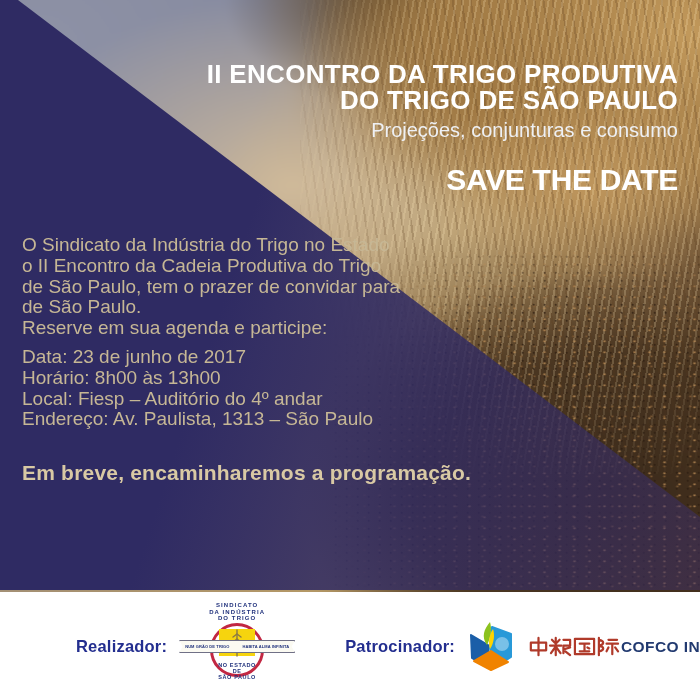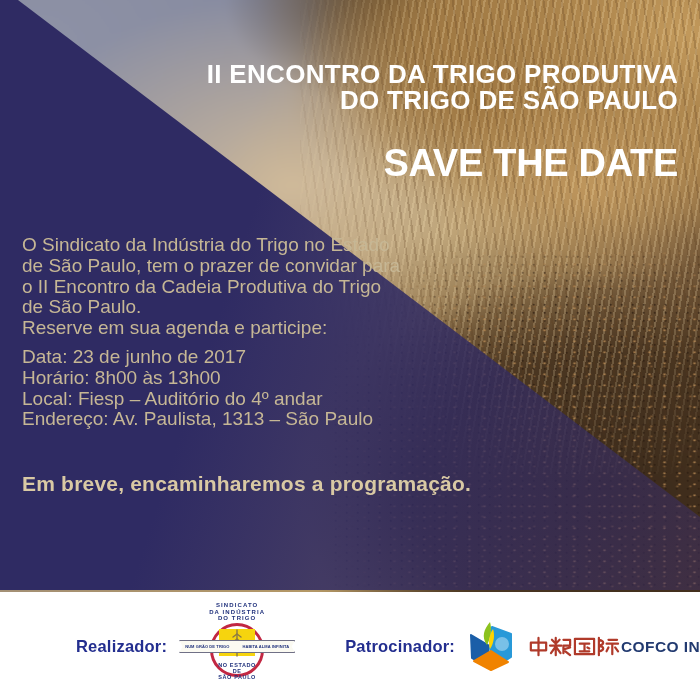--- a/index.html
+++ b/index.html
@@ -35,28 +35,28 @@
 
   
   .overlay{position:absolute;left:0;top:0;width:700px;height:590px;z-index:3;
     clip-path:polygon(18px 0, 100% 517px, 100% 100%, 0 100%, 0 0);
     background:linear-gradient(108deg, #2f2b63 0%, #2f2b63 36%, rgba(47,42,99,.82) 62%, rgba(60,47,108,.48) 100%);}
 
   
   .header{position:absolute;top:61px;right:22px;z-index:4;text-align:right;color:#fff}
   .title-line{font-size:26px;font-weight:bold;line-height:26px;letter-spacing:.3px}
   .subtitle{font-size:20px;font-weight:normal;line-height:21px;margin-top:7px;color:#eef0f4}
-  .save-the-date{font-size:38px;font-weight:bold;letter-spacing:-.3px;margin-top:29px}
+  .save-the-date{font-size:30px;font-weight:bold;letter-spacing:-.3px;margin-top:22px}
 
   
   .content{position:absolute;left:22px;top:235px;z-index:4;color:#c6b795;font-size:19px;line-height:20.8px}
   .content .line{white-space:nowrap}
   .reserve{}
   .details{margin-top:8px}
-  .closing{margin-top:44px;font-size:21px;font-weight:bold;color:#d9c9a4;letter-spacing:.2px}
+  .closing{margin-top:33px;font-size:21px;font-weight:bold;color:#d9c9a4;letter-spacing:.2px}
 
   
   .footer{position:absolute;left:0;bottom:0;width:700px;height:108px;background:#fff;z-index:6;display:flex;align-items:center}
   .fgroup{display:flex;align-items:center}
   .fg-realizador{margin-left:76px}
   .fg-patrocinador{margin-left:46px}
   .flabel{font-size:16.5px;font-weight:bold;color:#232e8f;letter-spacing:.2px;white-space:nowrap}
 
   
   .sindicato{position:relative;width:124px;height:100px;margin-left:8px}
@@ -79,28 +79,29 @@
 <div class="canvas">
 
   <div class="photo"></div>
   <div class="straw-tex"></div>
   <div class="grain-tex"></div>
   <div class="overlay"></div>
 
   <div class="header">
     <div class="title-line">II ENCONTRO DA TRIGO PRODUTIVA</div>
     <div class="title-line">DO TRIGO DE SÃO PAULO</div>
+    <div class="subtitle">Projeções, conjunturas e consumo</div>
     <div class="save-the-date">SAVE THE DATE</div>
   </div>
 
   <div class="content">
     <div class="intro">
       <div class="line">O Sindicato da Indústria do Trigo no Estado</div>
+      <div class="line">o II Encontro da Cadeia Produtiva do Trigo</div>
       <div class="line">de São Paulo, tem o prazer de convidar para</div>
-      <div class="line">o II Encontro da Cadeia Produtiva do Trigo</div>
       <div class="line">de São Paulo.</div>
     </div>
     <div class="reserve line">Reserve em sua agenda e participe:</div>
     <div class="details">
       <div class="line">Data: 23 de junho de 2017</div>
       <div class="line">Horário: 8h00 às 13h00</div>
       <div class="line">Local: Fiesp – Auditório do 4º andar</div>
       <div class="line">Endereço: Av. Paulista, 1313 – São Paulo</div>
     </div>
     <div class="closing line">Em breve, encaminharemos a programação.</div>

